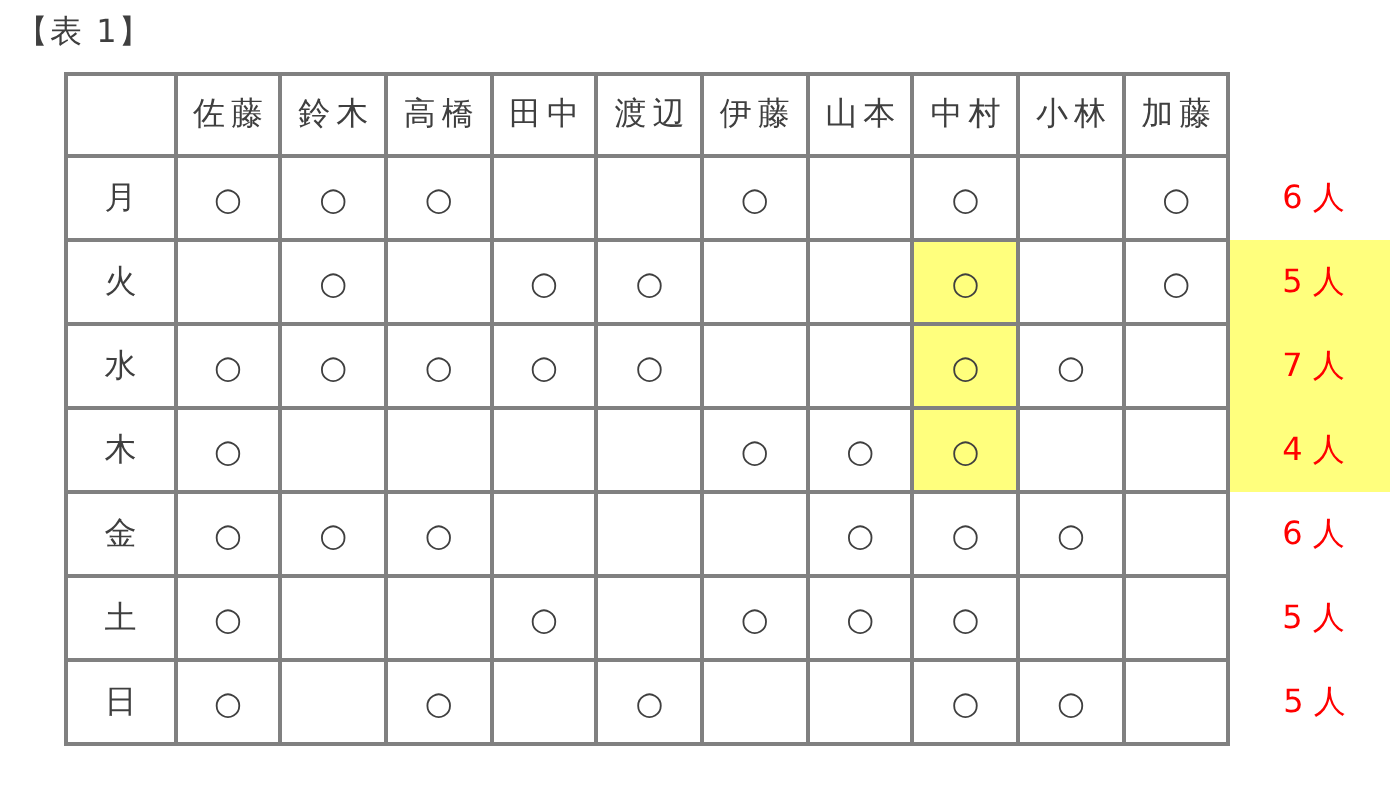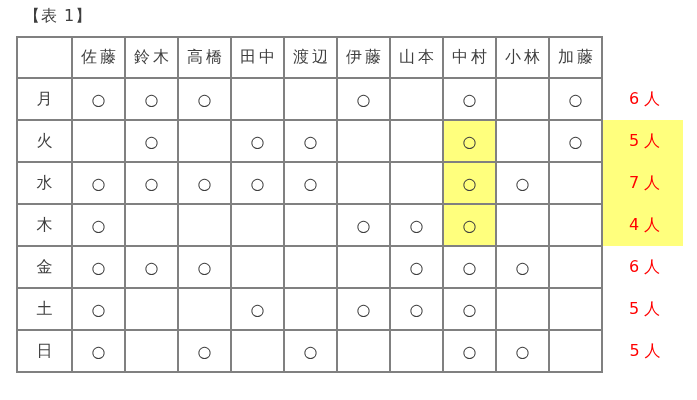--- a/index.html
+++ b/index.html
@@ -5,29 +5,29 @@
   html, body {
     margin: 0; padding: 0;
     width: 697px; height: 400px;
     background: #ffffff;
     overflow: hidden;
     font-family: "DejaVu Sans", "Liberation Sans", sans-serif;
   }
   .page { position: relative; width: 697px; height: 400px; }
   .title {
     position: absolute;
-    left: 24px; top: 6px;
+    left: 8px; top: 6px;
     font-size: 16px;
     color: #3f3f3f;
     letter-spacing: 1px;
     white-space: pre;
   }
   table.sched {
     position: absolute;
-    left: 16px; top: 36px;
+    left: 32px; top: 36px;
     border-collapse: collapse;
     table-layout: fixed;
   }
   table.sched th, table.sched td {
     border: 2px solid #808080;
     padding: 0;
     margin: 0;
     text-align: center;
     vertical-align: middle;
     font-weight: normal;

